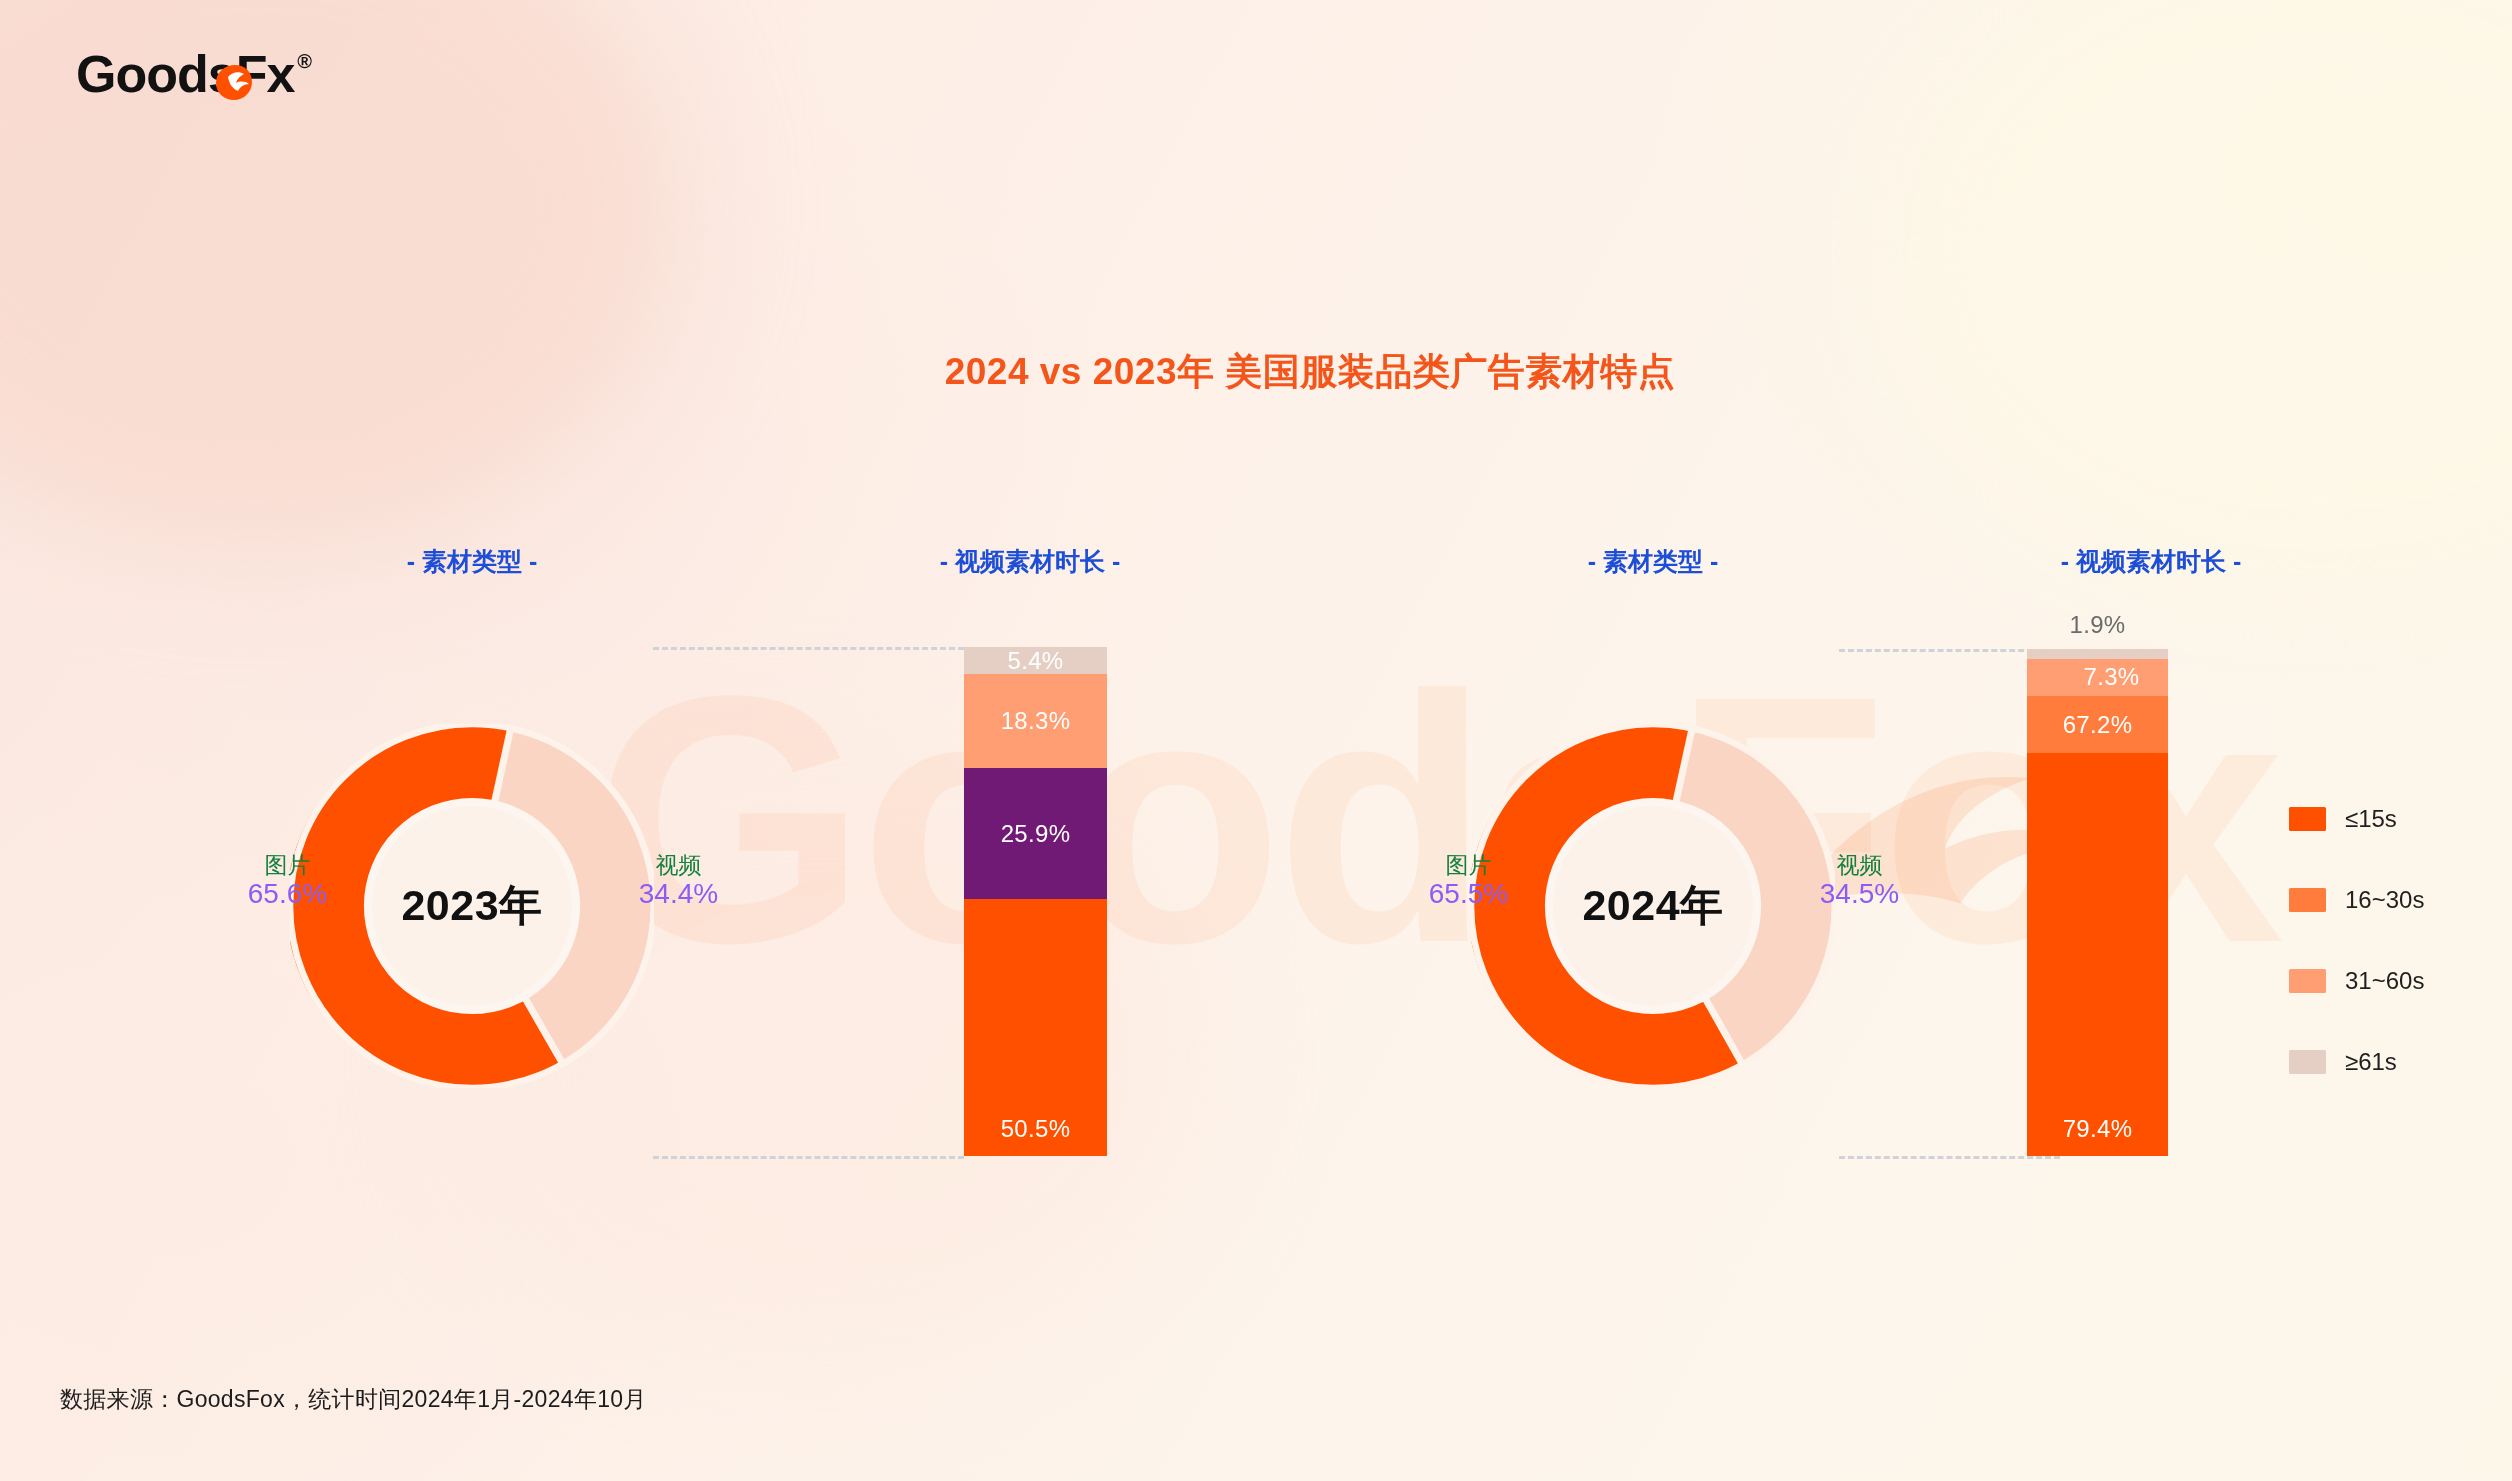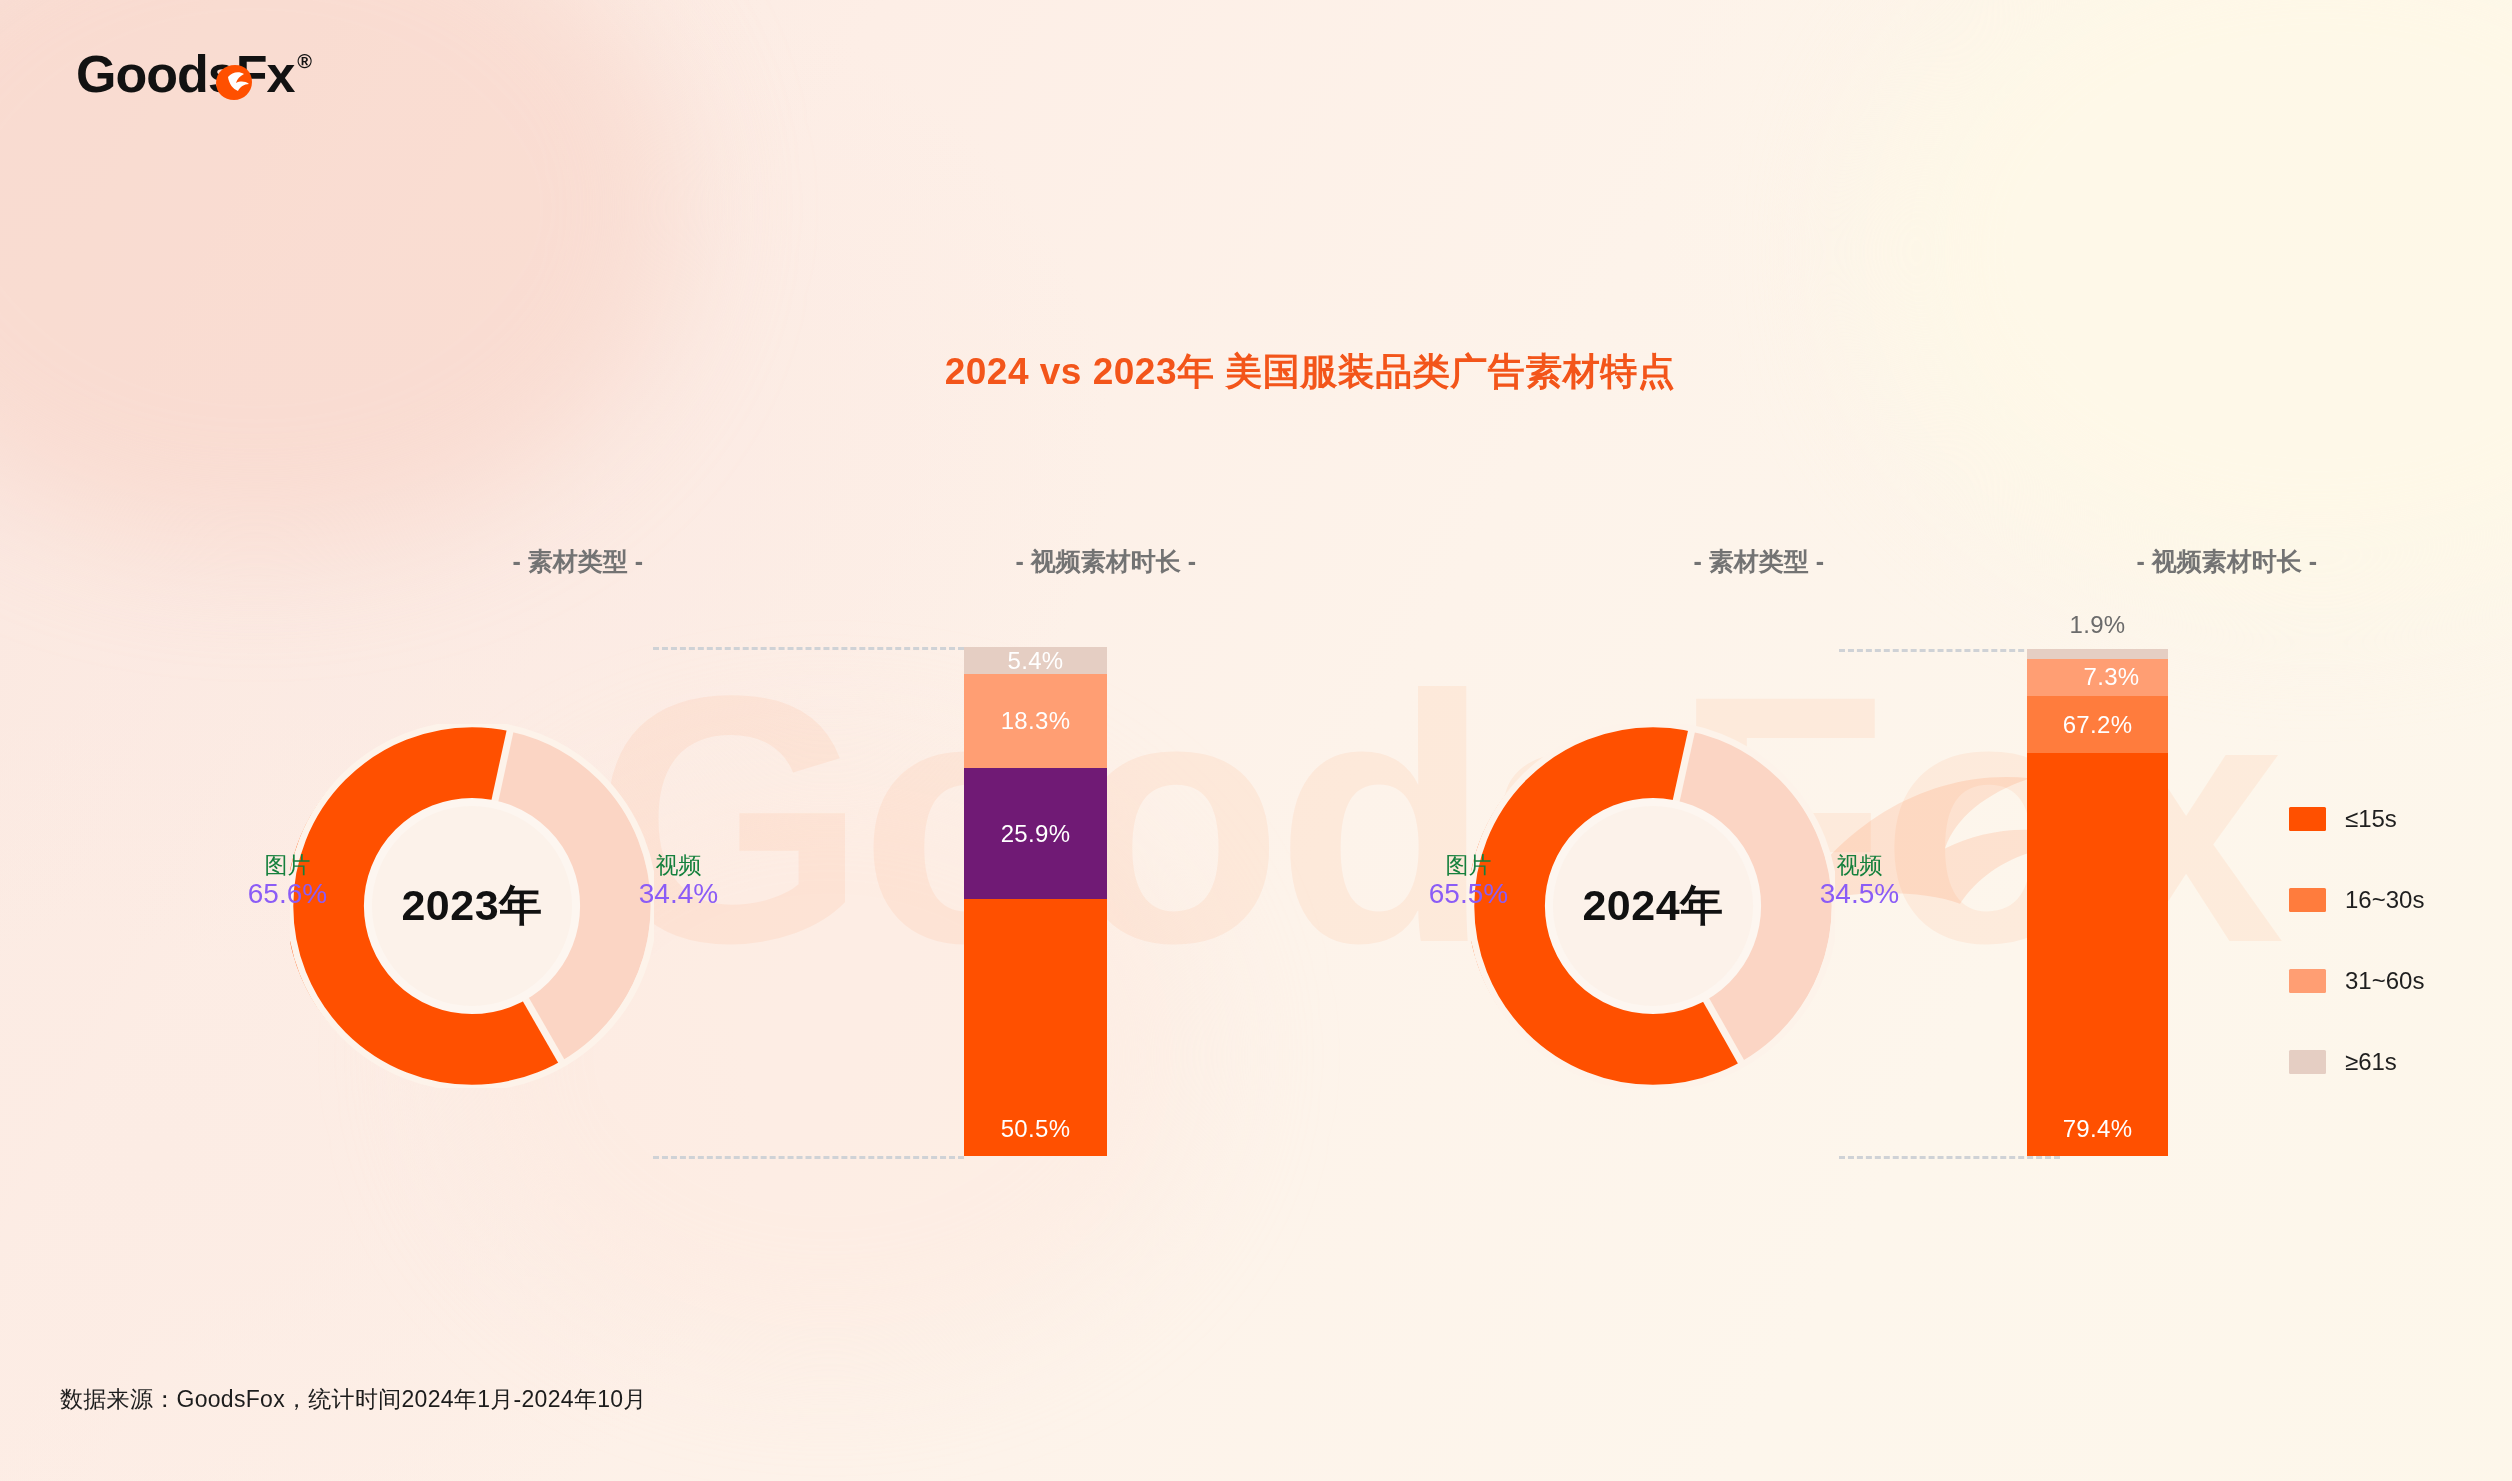--- a/index.html
+++ b/index.html
@@ -37,21 +37,21 @@
   
   .logo{position:absolute;left:76px;top:48px;display:flex;align-items:flex-start;}
   .logo-text{font-size:52px;font-weight:700;letter-spacing:-1px;color:#121212;line-height:1;
     position:relative;font-family:"Liberation Sans","DejaVu Sans",sans-serif;}
   .logo-fox{position:absolute;left:137px;top:15px;width:42px;height:39px;}
   .logo-tm{font-size:20px;font-weight:700;color:#121212;margin-left:3px;margin-top:3px;line-height:1;}
 
   
   .title{position:absolute;left:0;right:0;top:347px;text-align:center;
     font-size:37px;font-weight:700;color:#f3551a;letter-spacing:0.5px;}
-  .panel-head{font-size:25px;font-weight:700;color:#737373;text-align:right;white-space:nowrap;}
+  .panel-head{font-size:25px;font-weight:700;color:#1d4ed8;text-align:center;white-space:nowrap;}
 
   
   .donut-wrap{position:absolute;}
   .donut-center{position:absolute;left:0;top:0;width:100%;height:100%;
     display:flex;align-items:center;justify-content:center;
     font-size:43px;font-weight:700;color:#111;letter-spacing:0.5px;}
   .slice-label{position:absolute;text-align:center;line-height:1.14;white-space:nowrap;}
   .slice-label .nm{font-size:23px;color:#15803d;display:block;}
   .slice-label .pc{font-size:28px;color:#8b5cf6;display:block;font-weight:400;}
 

